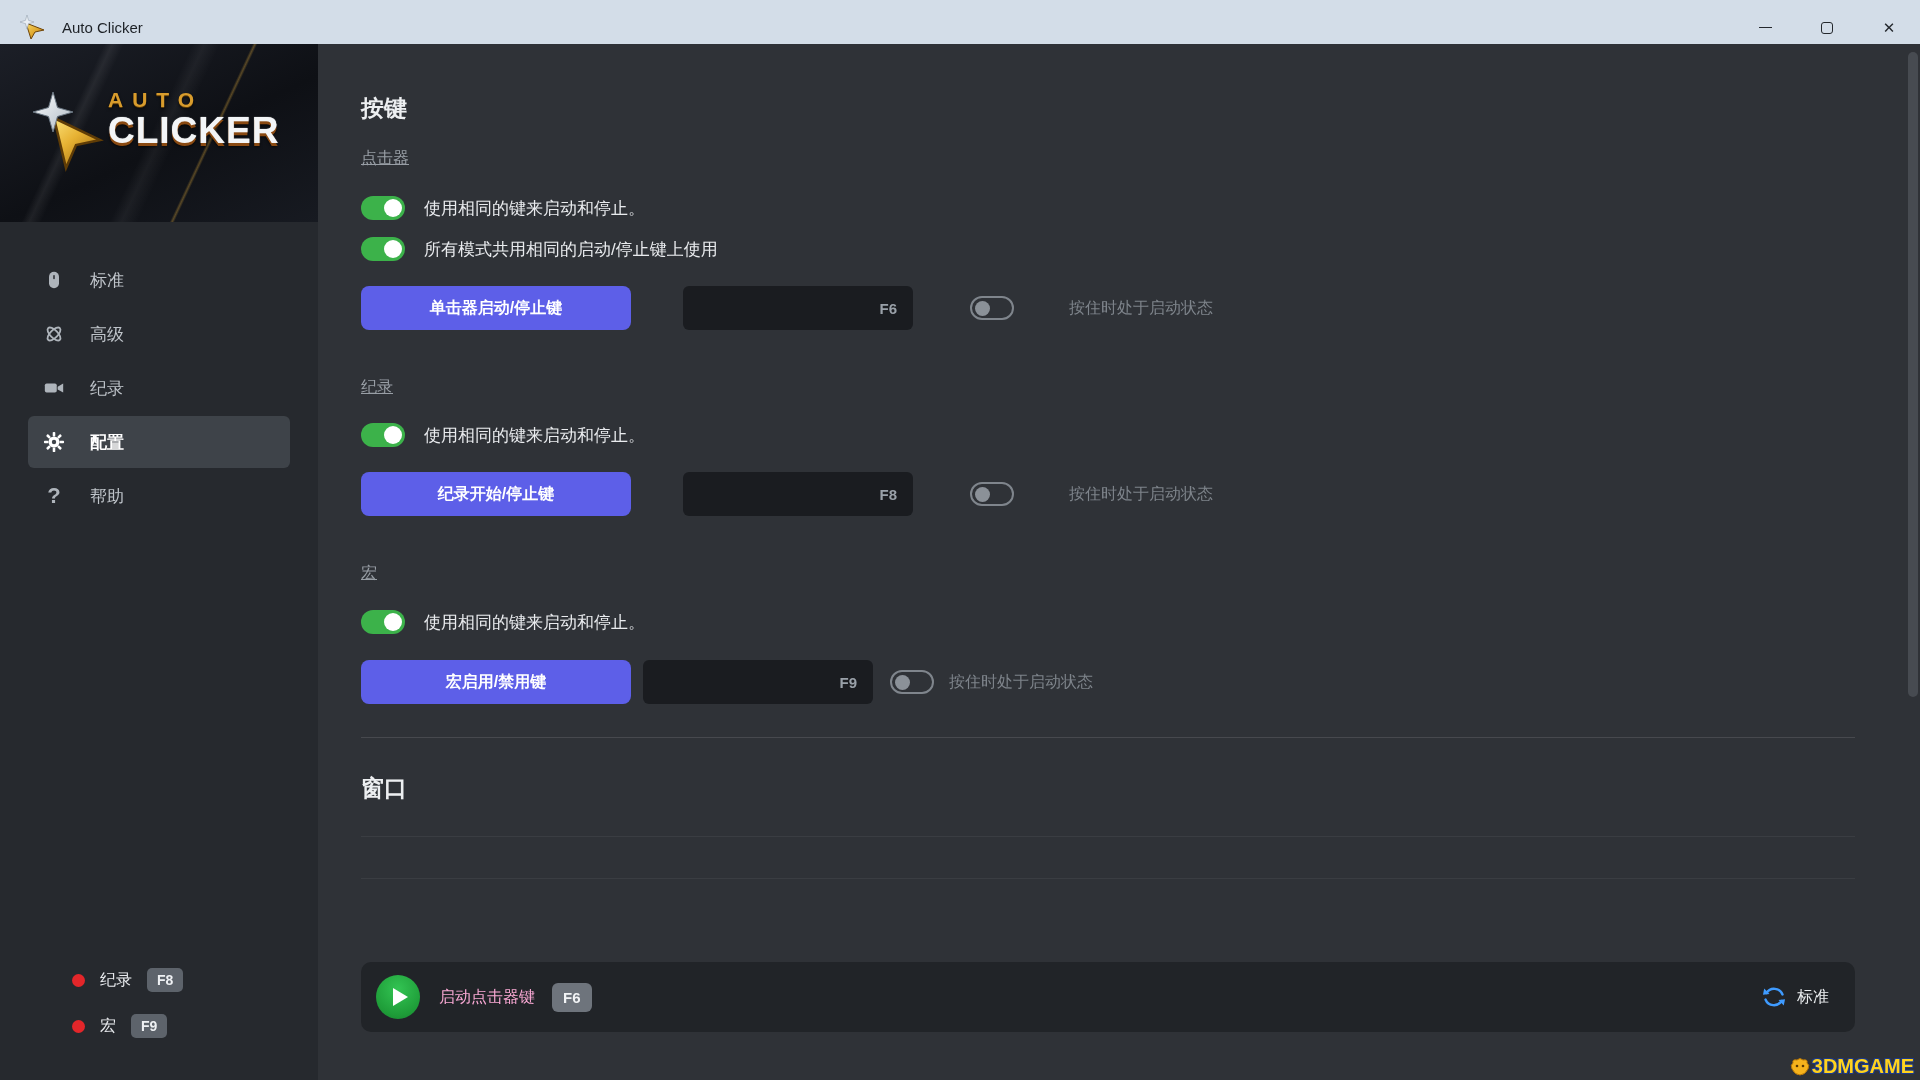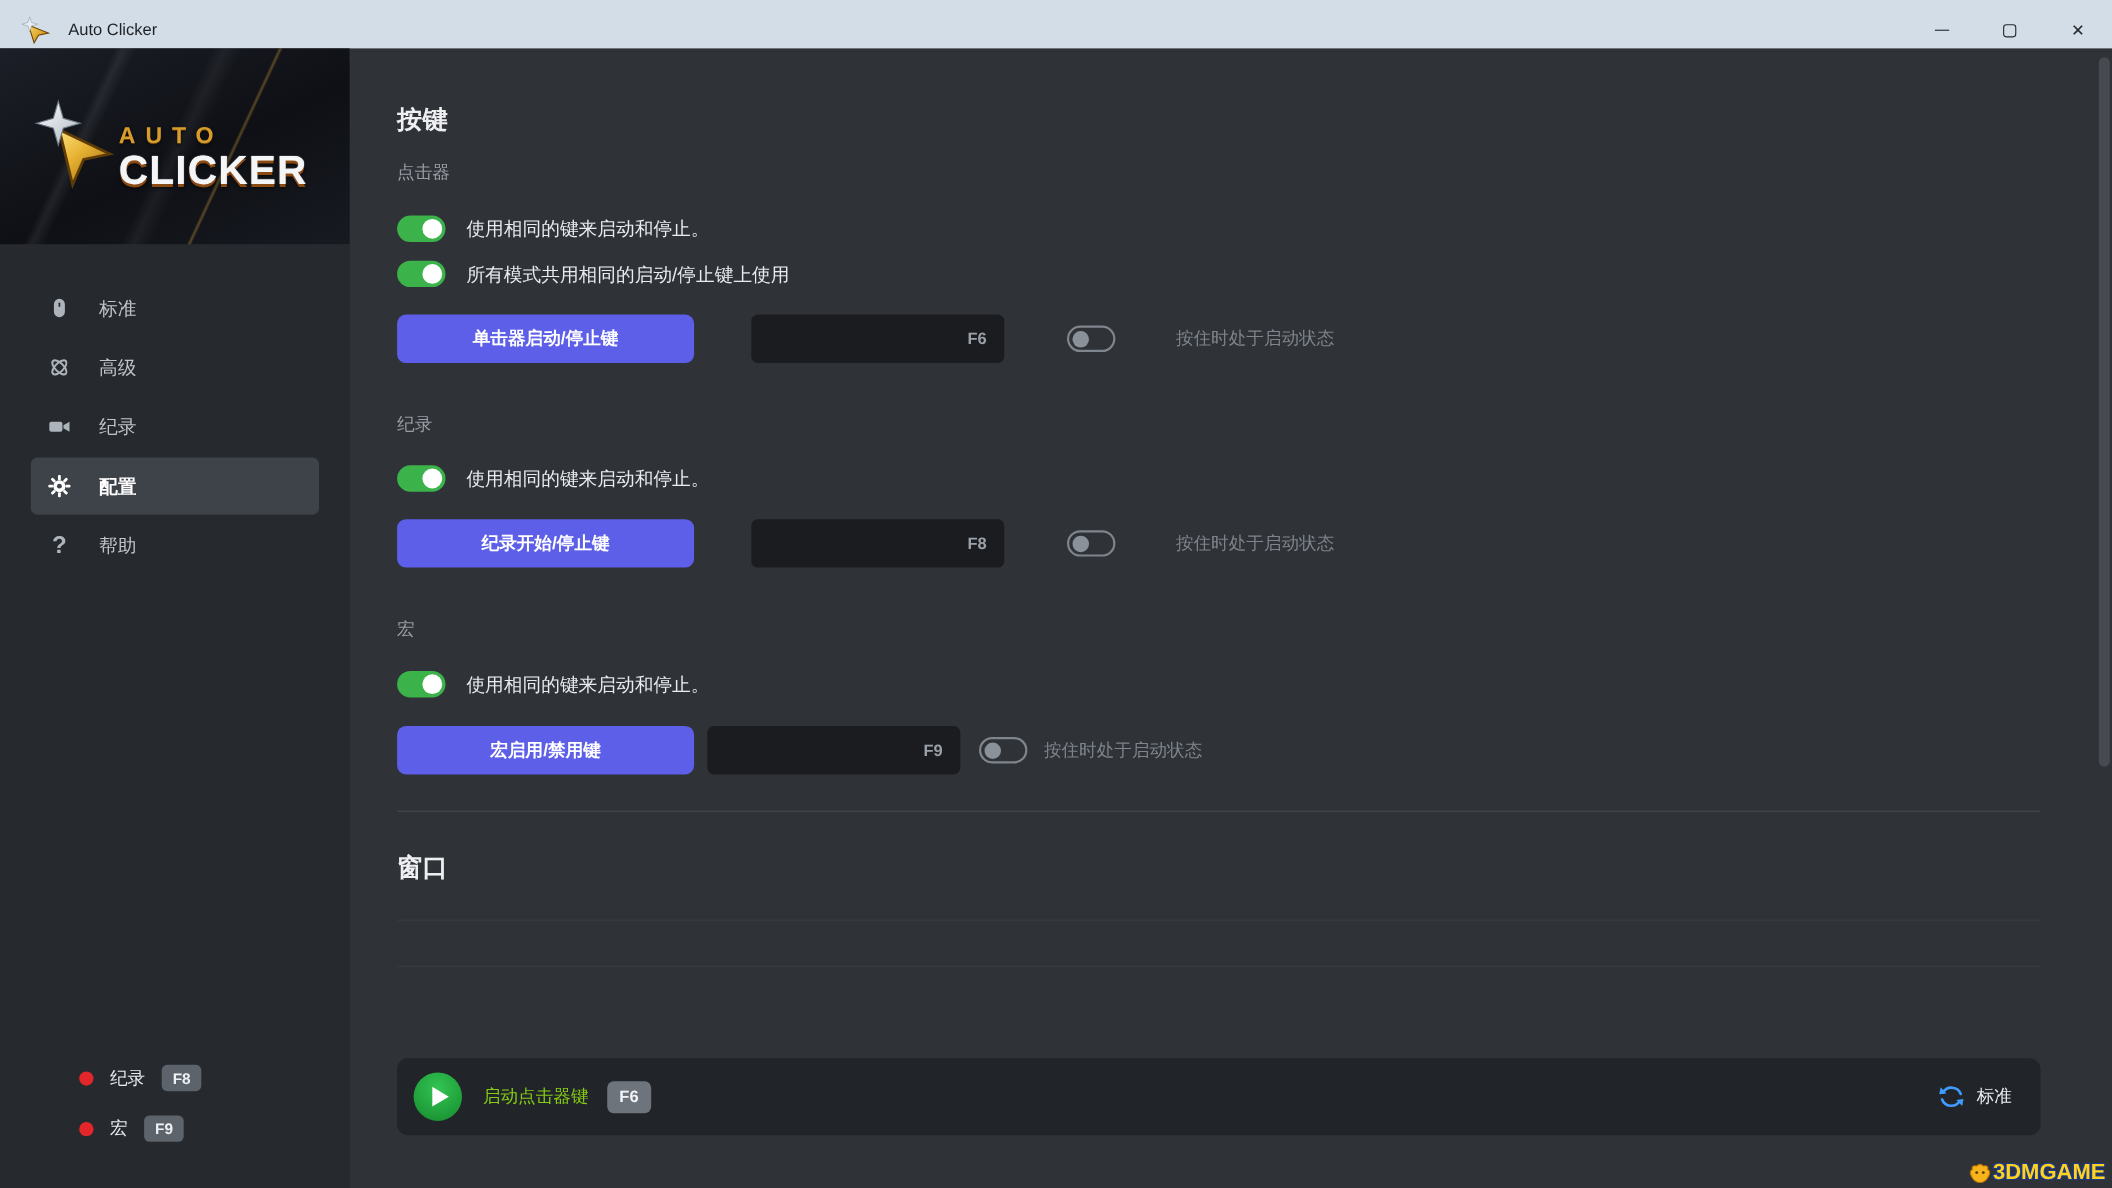--- a/index.html
+++ b/index.html
@@ -25,21 +25,21 @@
   
   .sidebar { position:absolute; top:44px; left:0; width:318px; bottom:0; background:#26292e; }
   .banner {
     height:178px; position:relative; overflow:hidden;
     background:
       linear-gradient(115deg, rgba(255,255,255,0) 26%, rgba(255,255,255,0.07) 28%, rgba(255,255,255,0) 31%),
       linear-gradient(115deg, rgba(255,255,255,0) 48%, rgba(255,255,255,0.05) 51%, rgba(255,255,255,0) 55%),
       linear-gradient(115deg, rgba(222,170,60,0) 63%, rgba(222,170,60,0.35) 63.6%, rgba(222,170,60,0) 64.2%),
       linear-gradient(155deg, #1c1f27 0%, #0e1015 55%, #171a21 100%);
   }
-  .logo-row { position:absolute; left:28px; top:44px; display:flex; align-items:flex-end; }
+  .logo-row { position:absolute; left:28px; top:44px; display:flex; align-items:flex-start; }
   .logo-mark { width:78px; height:86px; flex:none; }
   .logo-text { margin-left:2px; }
   .logo-auto {
     font-size:21px; font-weight:bold; color:#d89c2d; letter-spacing:9px;
     text-shadow:0 1px 0 #5b3a07, 0 2px 3px rgba(0,0,0,.7);
   }
   .logo-clicker {
     font-size:37px; font-weight:bold; color:#f3f5f7; letter-spacing:1px; line-height:1.02;
     text-shadow:0 3px 0 #8a4a12, 0 4px 3px rgba(0,0,0,.7), 0 0 1px #fff;
   }
@@ -58,21 +58,21 @@
   .red-dot { width:13px; height:13px; border-radius:50%; background:#e3262a; }
   .hk-label { font-size:16px; color:#e8eaee; }
   .hk-badge {
     background:#5d636b; color:#eef0f3; font-weight:bold; font-size:14px;
     padding:4px 10px; border-radius:5px;
   }
 
   
   .main { position:absolute; left:318px; top:44px; right:0; bottom:0; background:#2f3237; padding-left:43px; }
   .page-title { margin-top:50px; font-size:23px; line-height:28px; font-weight:bold; color:#edeff1; }
-  .subhead { font-size:16px; line-height:20px; color:#989ea5; }
+  .subhead { font-size:16px; line-height:20px; color:#989ea5;text-decoration:underline; }
   .subhead.s1 { margin-top:26px; }
   .subhead.s2 { margin-top:47px; }
   .toggle-row { display:flex; align-items:center; gap:19px; font-size:17px; color:#e9ebee; }
   .switch { width:44px; height:24px; border-radius:12px; position:relative; flex:none; cursor:pointer; }
   .switch.on { background:#3cb24a; }
   .switch.on::after { content:""; position:absolute; right:3px; top:3px; width:18px; height:18px; border-radius:50%; background:#fff; }
   .switch.off { border:2px solid #7f858c; background:transparent; }
   .switch.off::after { content:""; position:absolute; left:3px; top:2.5px; width:15px; height:15px; border-radius:50%; background:#8b9198; }
   .hotkey-line { display:flex; align-items:center; }
   .key-btn {
@@ -103,21 +103,21 @@
     position:absolute; left:43px; top:918px; width:1494px; height:70px;
     background:#212428; border-radius:10px;
     display:flex; align-items:center; padding:0 26px 0 15px;
   }
   .play-btn {
     width:44px; height:44px; border-radius:50%; border:none; cursor:pointer;
     background:radial-gradient(circle at 50% 32%, #33c453, #1e9c38 70%, #188030);
     display:flex; align-items:center; justify-content:center;
   }
   .play-tri { width:0; height:0; border-left:15px solid #fff; border-top:9px solid transparent; border-bottom:9px solid transparent; margin-left:4px; }
-  .start-label { margin-left:19px; color:#84cc16; font-size:16px; }
+  .start-label { margin-left:19px; color:#f9a8d4; font-size:16px; }
   .key-badge { margin-left:17px; background:#6e747c; color:#f2f4f6; font-weight:bold; font-size:15px; padding:6px 11px; border-radius:6px; }
   .mode-switcher { margin-left:auto; display:flex; align-items:center; gap:10px; cursor:pointer; }
   .mode-label { color:#eaedef; font-size:16px; }
 
   
   .scroll-thumb { position:absolute; right:2px; top:52px; width:10px; height:645px; border-radius:5px; background:#474b51; }
   .watermark { position:absolute; right:6px; bottom:2px; display:flex; align-items:center; gap:1px; }
   .wm-text {
     font-size:20px; font-weight:bold; color:#ffd21e;
     text-shadow:-1px -1px 0 #1b3a8c, 1px -1px 0 #1b3a8c, -1px 1px 0 #1b3a8c, 1px 1px 0 #1b3a8c;

